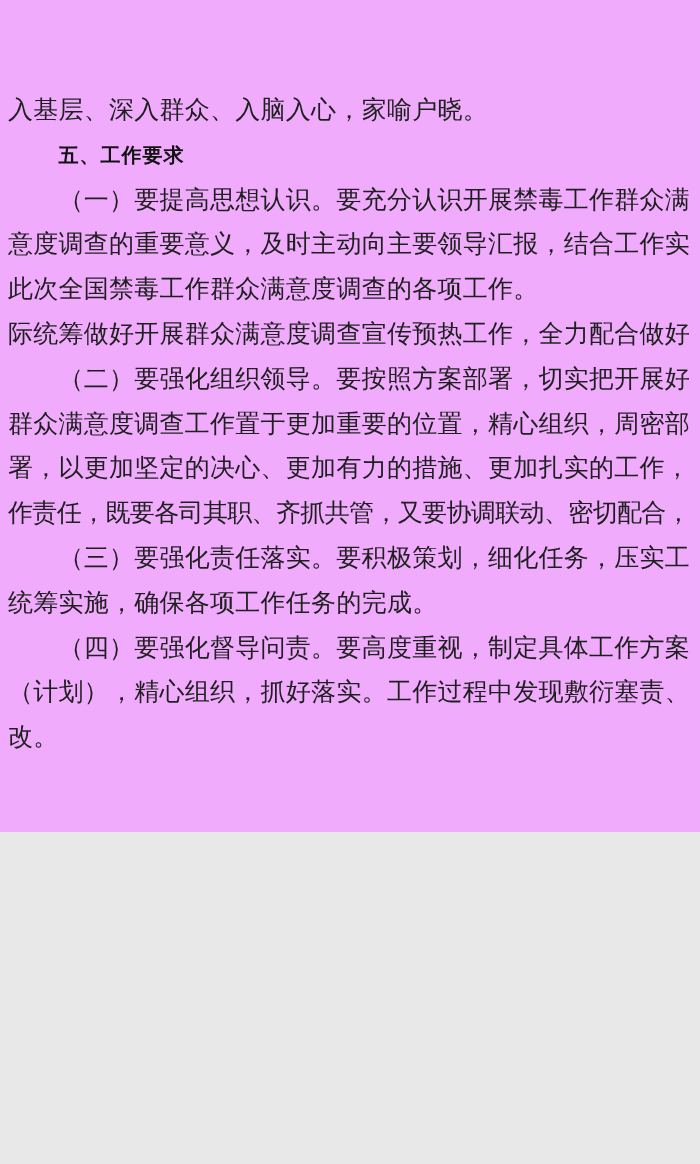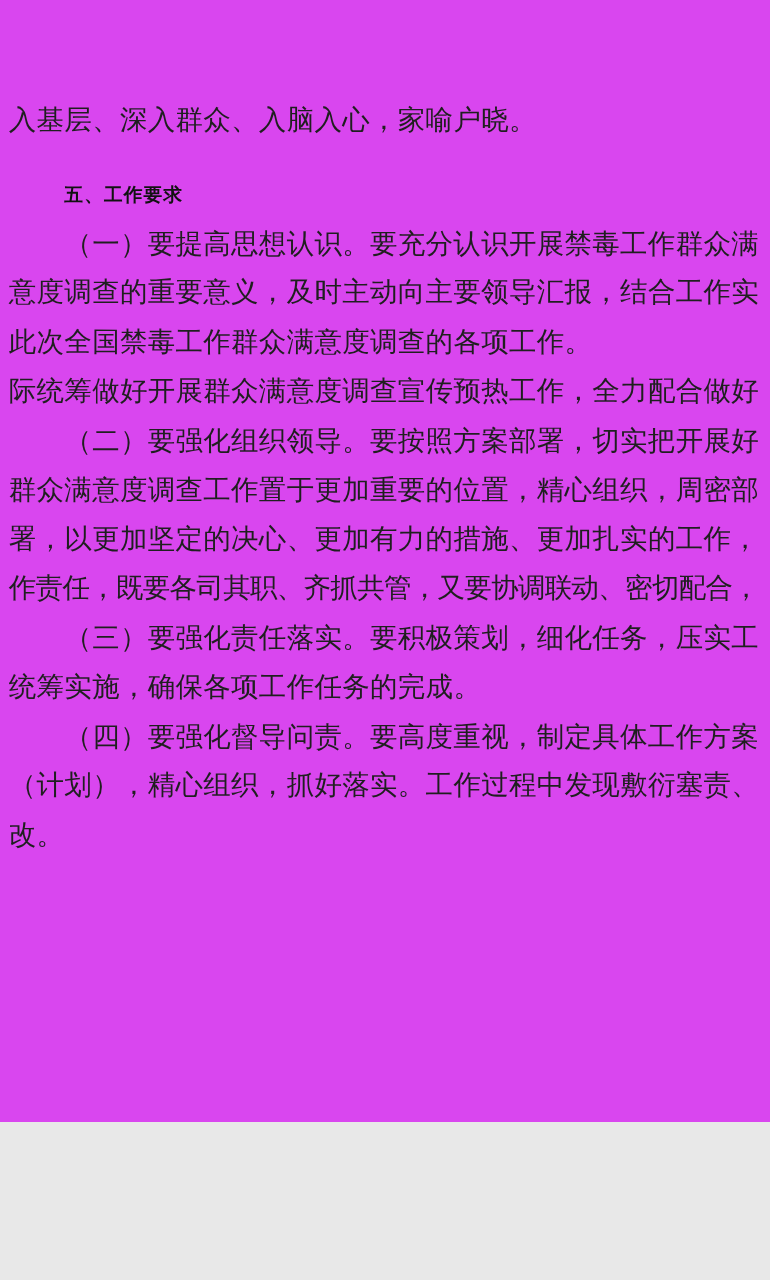--- a/index.html
+++ b/index.html
@@ -1,22 +1,22 @@
 <!DOCTYPE html>
 <html><head>
 <meta charset="utf-8">
 <style>
   * { margin: 0; padding: 0; box-sizing: border-box; }
   html, body { background: #e8e8e8; }
   .page {
     position: relative;
     width: 700px;
-    height: 1020px;
+    height: 832px;
     margin: 0 auto;
-    background: #d946ef;
+    background: #f0abfc;
     color: #1f1f1f;
     overflow: hidden;
     font-family: "Liberation Serif", "DejaVu Serif", serif;
   }
   .text-area {
     position: absolute;
     top: 0; left: 0;
     width: 700px;
     padding: 88px 10px 0 8px;
   }
@@ -27,28 +27,27 @@
     letter-spacing: 0.26px;
     white-space: nowrap;
     color: #1f1f1f;
   }
   .indent { padding-left: 50.5px; }
   
   .squeeze { letter-spacing: -0.64px; }
   .heading {
     font-family: "Liberation Sans", "DejaVu Sans", sans-serif;
     font-weight: 700;
-    font-size: 17px;
+    font-size: 20px;
     line-height: 44.8px;
     height: 44.8px;
     padding-left: 50.5px;
     letter-spacing: 1px;
     white-space: nowrap;
     color: #111111;
-    margin-top: 23px;
   }
   .footer {
     position: absolute;
     left: 8px;
     top: 1132px;
     font-family: "DejaVu Serif", "Liberation Serif", serif;
     font-size: 19px;
     letter-spacing: 2px;
     color: #2a2a2a;
     white-space: nowrap;

